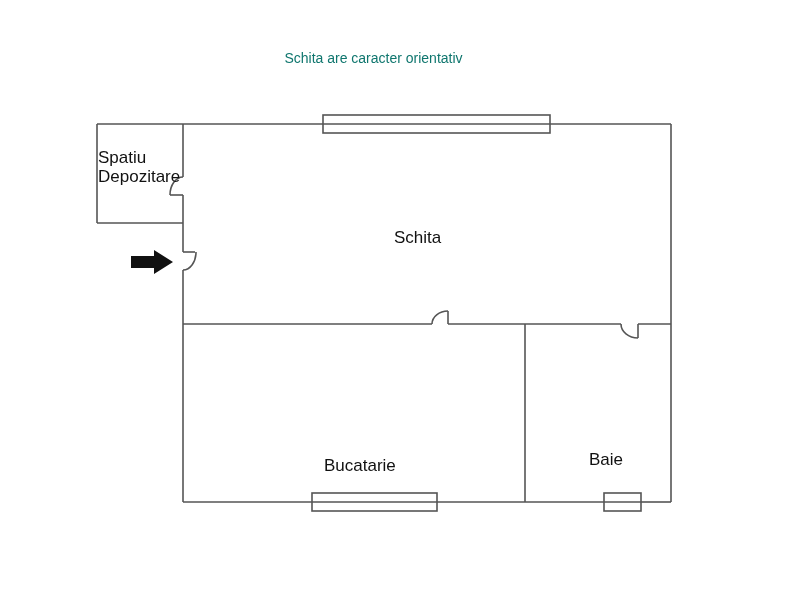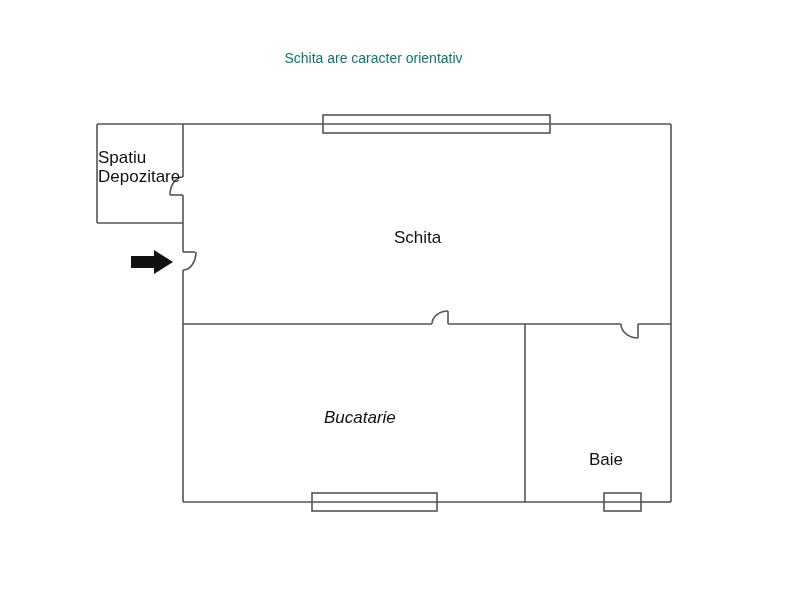--- a/index.html
+++ b/index.html
@@ -77,14 +77,14 @@
   <g>
     <polygon points="131,256 154,256 154,250 173,262 154,274 154,268 131,268" fill="#111"></polygon>
   </g>
 </svg>
 
 <div class="label storage">
   <div>Spatiu</div>
   <div>Depozitare</div>
 </div>
 <div class="label" style="left:394px; top:208px;">Schita</div>
-<div class="label" style="left:324px; top:388px;font-style:italic;">Bucatarie</div>
+<div class="label" style="left:324px; top:436px;">Bucatarie</div>
 <div class="label" style="left:589px; top:430px;">Baie</div>
 
 </body></html>

